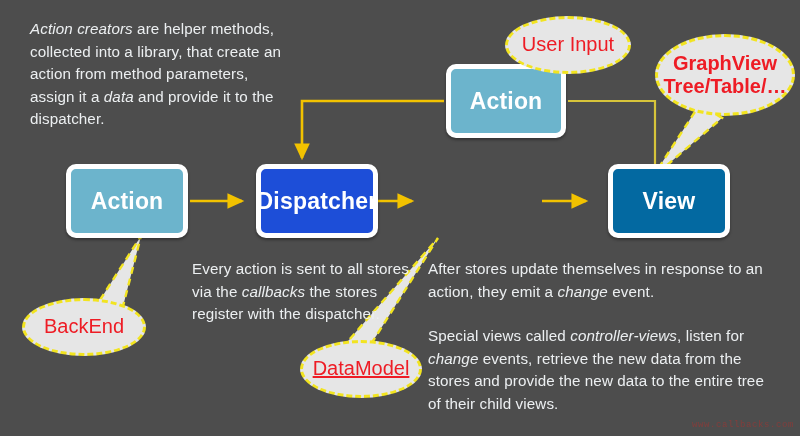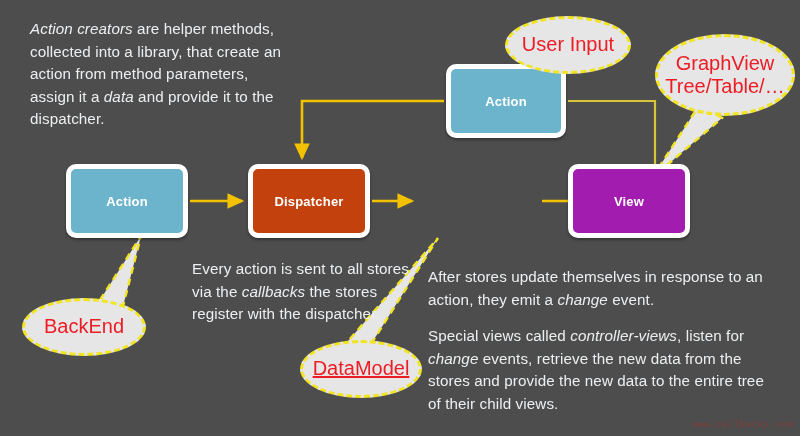--- a/index.html
+++ b/index.html
@@ -20,58 +20,58 @@
     position:absolute;
     color:#eceff1;
     font-size:15.2px;
     line-height:1.48;
     letter-spacing:.1px;
     white-space:pre-line;
   }
   .para em{font-style:italic;}
   #para-intro{left:30px;top:18px;width:252px;}
   #para-dispatch{left:192px;top:258px;width:228px;}
-  #para-store{left:428px;top:258px;width:352px;margin-top:8px;}
+  #para-store{left:428px;top:258px;width:352px;}
   #para-views{left:428px;top:325px;width:352px;}
 
   
   .node{
     position:absolute;
     box-sizing:border-box;
     border:5px solid #ffffff;
     border-radius:10px;
     display:flex;align-items:center;justify-content:center;
     color:#ffffff;
     font-weight:bold;
-    font-size:13px;
+    font-size:23px;
     letter-spacing:.2px;
     box-shadow:0 2px 3px rgba(0,0,0,.35);
   }
   #node-action-top{left:446px;top:64px;width:120px;height:74px;background:#6cb4cc;}
   #node-action{left:66px;top:164px;width:122px;height:74px;background:#6cb4cc;}
-  #node-dispatcher{left:248px;top:164px;width:122px;height:74px;background:#c2410c;}
+  #node-dispatcher{left:256px;top:164px;width:122px;height:74px;background:#1d4ed8;}
   #node-store{left:418px;top:164px;width:122px;height:74px;background:#2b3e50;}
-  #node-view{left:568px;top:164px;width:122px;height:74px;background:#a21caf;}
+  #node-view{left:608px;top:164px;width:122px;height:74px;background:#0369a1;}
 
   
   .callout{
     position:absolute;
     box-sizing:border-box;
     background:#e6e6e6;
     border:3px dashed #f2e420;
     border-radius:50%;
     color:#ee1c25;
     font-size:20px;
     text-align:center;
     display:flex;align-items:center;justify-content:center;
     line-height:1.16;
     z-index:3;
   }
   #callout-userinput{left:505px;top:16px;width:126px;height:58px;}
-  #callout-graphview{left:655px;top:34px;width:140px;height:82px;}
+  #callout-graphview{left:655px;top:34px;width:140px;height:82px;font-weight:bold;}
   #callout-backend{left:22px;top:298px;width:124px;height:58px;}
   #callout-datamodel{left:300px;top:340px;width:122px;height:58px;text-decoration:underline;}
 
   
   #watermark{
     position:absolute;right:6px;bottom:6px;
     color:#8d3a38;
     font-family:"Liberation Mono", monospace;
     font-size:9px;
     letter-spacing:.6px;

